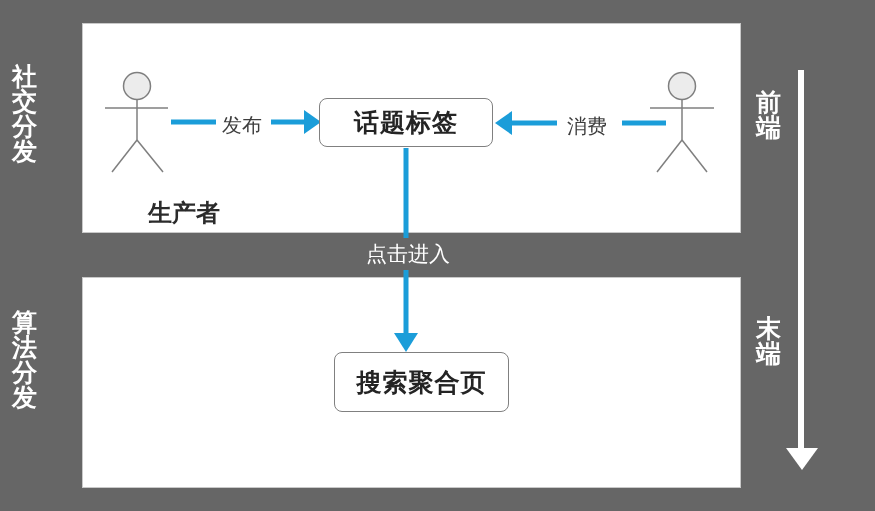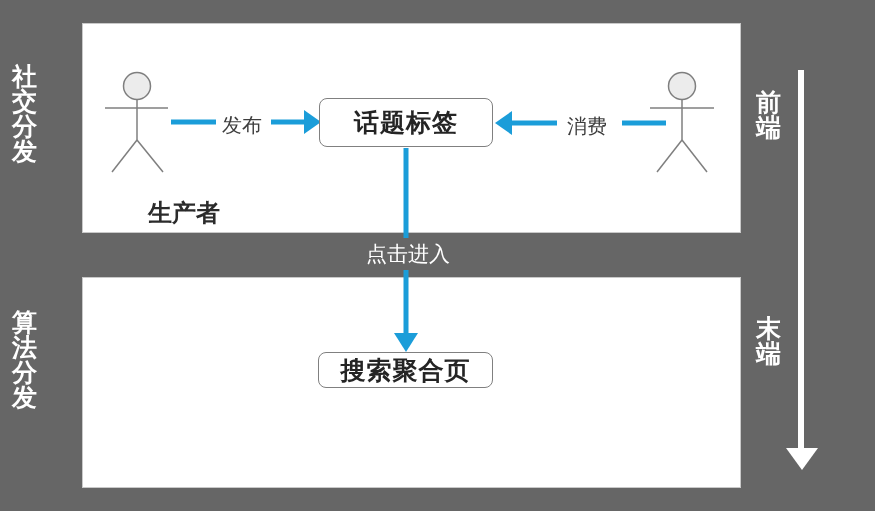--- a/index.html
+++ b/index.html
@@ -52,21 +52,21 @@
     display:flex;
     align-items:center;
     justify-content:center;
     font-size:25px;
     font-weight:bold;
     color:#242424;
     letter-spacing:1px;
     z-index:3;
   }
   .box-topic{left:319px;top:98px;width:174px;height:49px;}
-  .box-search{left:318px;top:352px;width:175px;height:36px;font-family:Liberation Serif, serif;}
+  .box-search{left:334px;top:352px;width:175px;height:60px;font-family:Liberation Serif, serif;}
 
   .actor-name{
     position:absolute;
     font-size:24px;
     font-weight:bold;
     color:#2b2b2b;
     text-align:center;
     width:72px;
     z-index:3;
     margin-left:48px;

